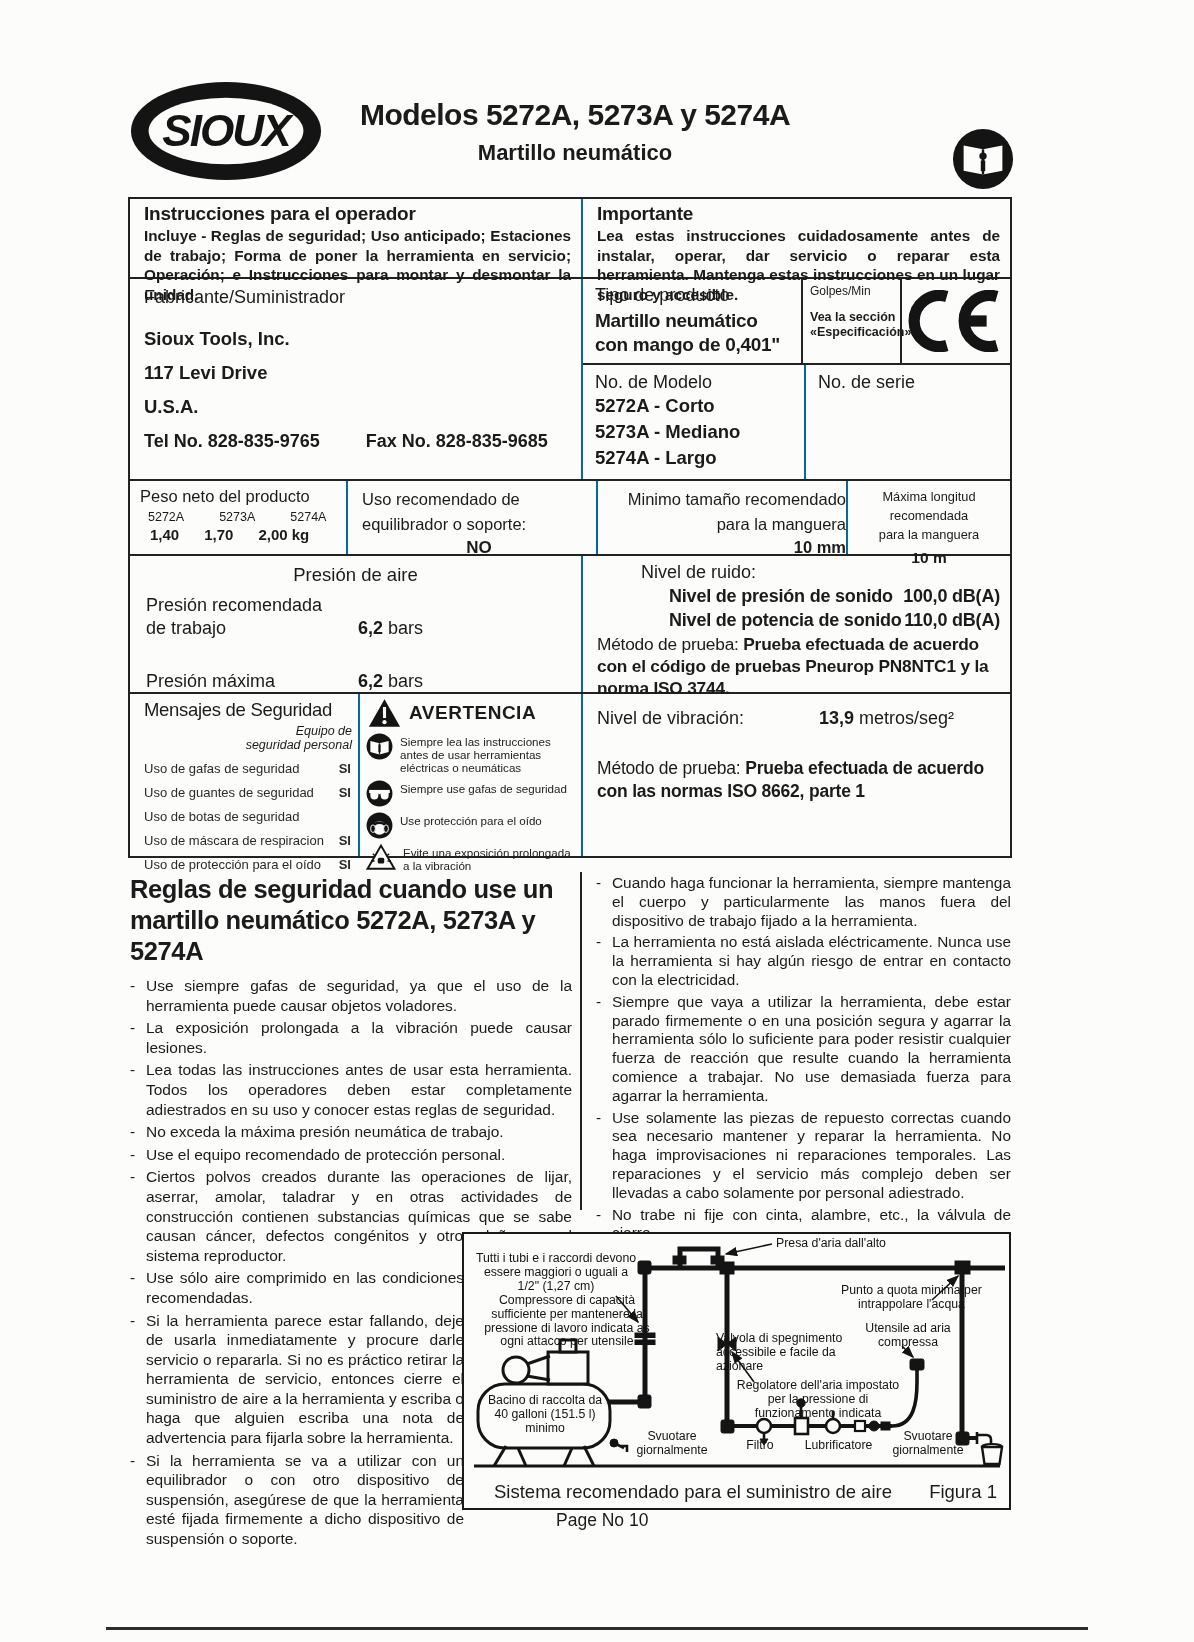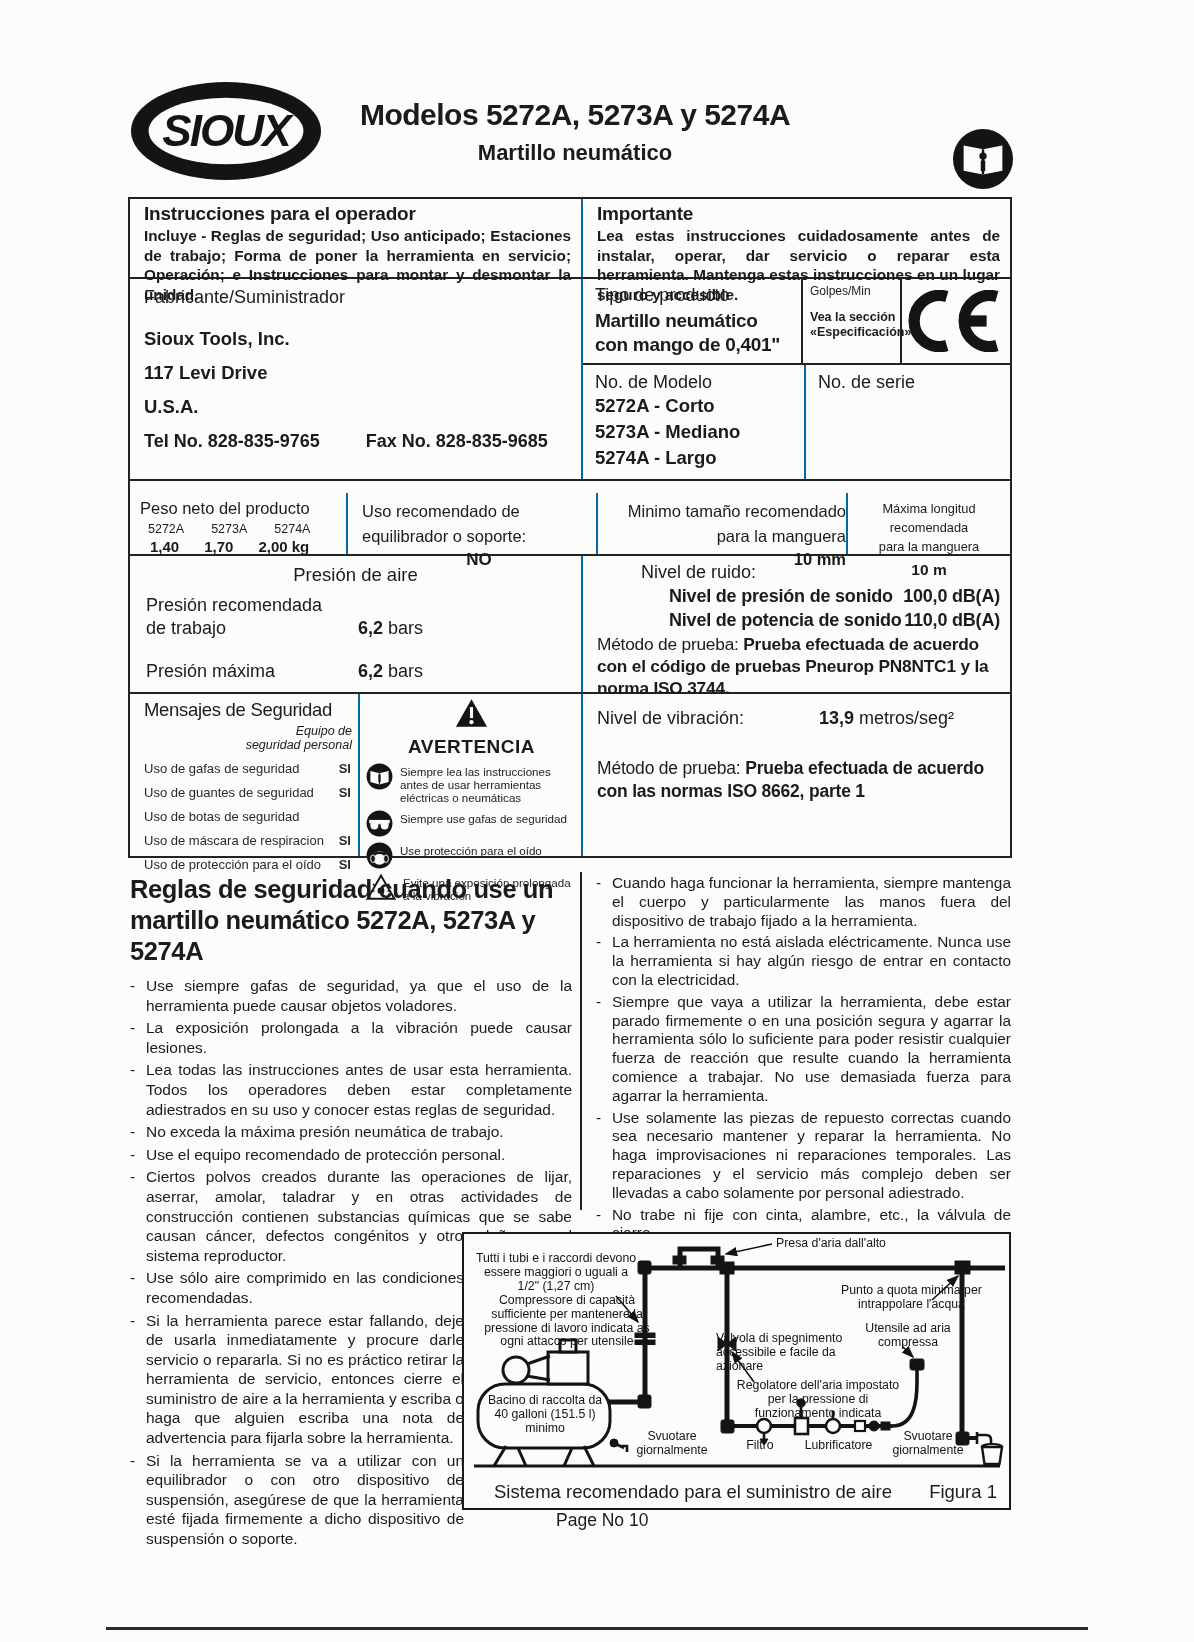--- a/index.html
+++ b/index.html
@@ -48,24 +48,24 @@
   .bpm .n { font-size:12.5px; font-weight:bold; margin-top:12px; line-height:15px; }
   .cecell { flex:1; display:flex; align-items:center; justify-content:center; }
   .modelc { width:223px; padding:7px 8px 0 12px; }
   .modelc .lbl { font-size:18px; }
   .modelc .m { font-size:18.5px; font-weight:bold; line-height:26px; }
   .modelc .m:first-of-type { margin-top:4px; }
   .serialc { flex:1; padding:7px 8px 0 12px; }
   .serialc .lbl { font-size:18px; }
 
   .secC { height:75px; }
-  .secC .cell { padding-top:6px;margin-top:12px; }
+  .secC .cell { padding-top:6px; }
   .c1 { width:218px; padding-left:10px; }
   .c1 .lbl { font-size:16.5px; }
-  .c1 .mods { display:flex; gap:27px; font-size:12.5px; margin:4px 0 0 8px; }
+  .c1 .mods { display:flex; gap:35px; font-size:12.5px; margin:4px 0 0 8px; }
   .c1 .vals { display:flex; gap:25px; font-size:15px; font-weight:bold; margin:2px 0 0 10px; }
   .c2 { width:250px; padding-left:14px; }
   .c2 .l { font-size:16.5px; line-height:25px; }
   .c2 .no { text-align:center; font-size:17px; font-weight:bold; margin-top:1px; }
   .c3 { width:250px; text-align:right; }
   .c3 .l { font-size:16.5px; line-height:25px; }
   .c3 .v { font-size:16.5px; font-weight:bold; margin-top:1px; }
   .c4 { flex:1; text-align:center; padding-top:9px; }
   .c4 .l { font-size:12.8px; line-height:19px; }
   .c4 .v { font-size:15.5px; font-weight:bold; margin-top:5px; }
@@ -83,21 +83,21 @@
   .method { font-size:17.3px; line-height:22px; margin-top:2px; letter-spacing:-0.2px; }
   .method b { font-weight:bold; }
 
   .secE { height:164px; }
   .msg { width:230px; padding:5px 0 0 14px; }
   .msg .t { font-size:18.5px; letter-spacing:-0.3px; }
   .msg .sub { font-style:italic; font-size:12.5px; text-align:right; padding-right:6px; line-height:14px; margin-top:3px; }
   .msgrow { display:flex; justify-content:space-between; font-size:13px; margin-top:9px; padding-right:7px; color:#2a2a2a; }
   .msgrow .v { font-weight:bold; font-size:13px; }
   .warn { width:223px; padding:4px 6px 0 6px; }
-  .warnhead { display:flex; align-items:center; gap:8px; padding-left:2px;flex-direction:column; }
+  .warnhead { display:flex; align-items:center; gap:8px; padding-left:2px; }
   .warnhead .t { font-size:19px; font-weight:bold; letter-spacing:0.5px; }
   .wrow { display:flex; gap:7px; margin-top:5px; align-items:flex-start; }
   .wrow .txt { font-size:11.6px; line-height:13.2px; padding-top:2px; color:#222; }
   .wrow svg { flex:none; }
   .vib { flex:1; padding:14px 10px 0 14px; }
   .vibrow { position:relative; font-size:18px; }
   .vibval { position:absolute; left:222px; top:0; }
   .vibval b { font-weight:bold; }
   .vib .method { margin-top:28px; font-size:17.5px; line-height:23px; }
 
@@ -237,21 +237,21 @@
     <div class="sec secD">
       <div class="cell wL br apcell">
         <div class="ap-title">Presión de aire</div>
         <div class="ap-row">
           <span>Presión recomendada</span>
         </div>
         <div class="ap-row tight">
           <span>de trabajo</span>
           <span class="ap-val"><b>6,2</b><span> bars</span></span>
         </div>
-        <div class="ap-row" style="margin-top:22px;">
+        <div class="ap-row" style="margin-top:32px;">
           <span>Presión máxima</span>
           <span class="ap-val"><b>6,2</b><span> bars</span></span>
         </div>
       </div>
       <div class="cell wR noise">
         <div class="t">Nivel de ruido:</div>
         <div class="nrow">
           <span>Nivel de presión de sonido</span>
           <span>100,0 dB(A)</span>
         </div>

